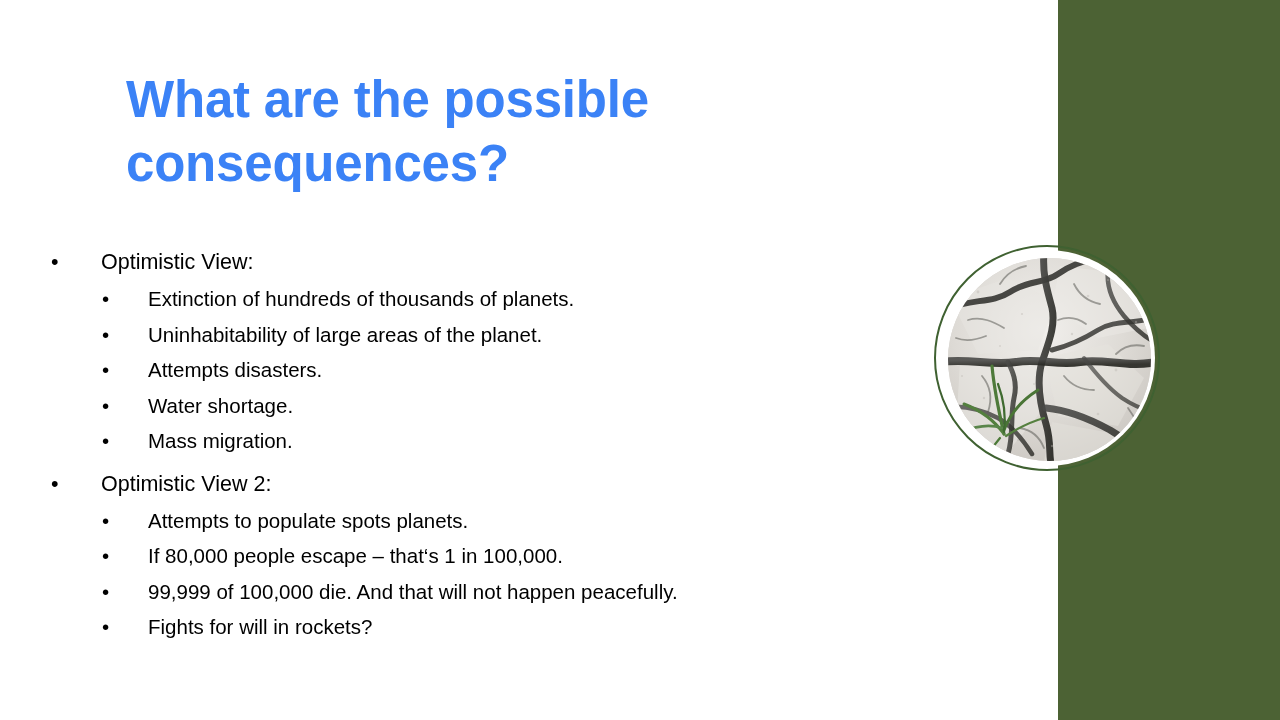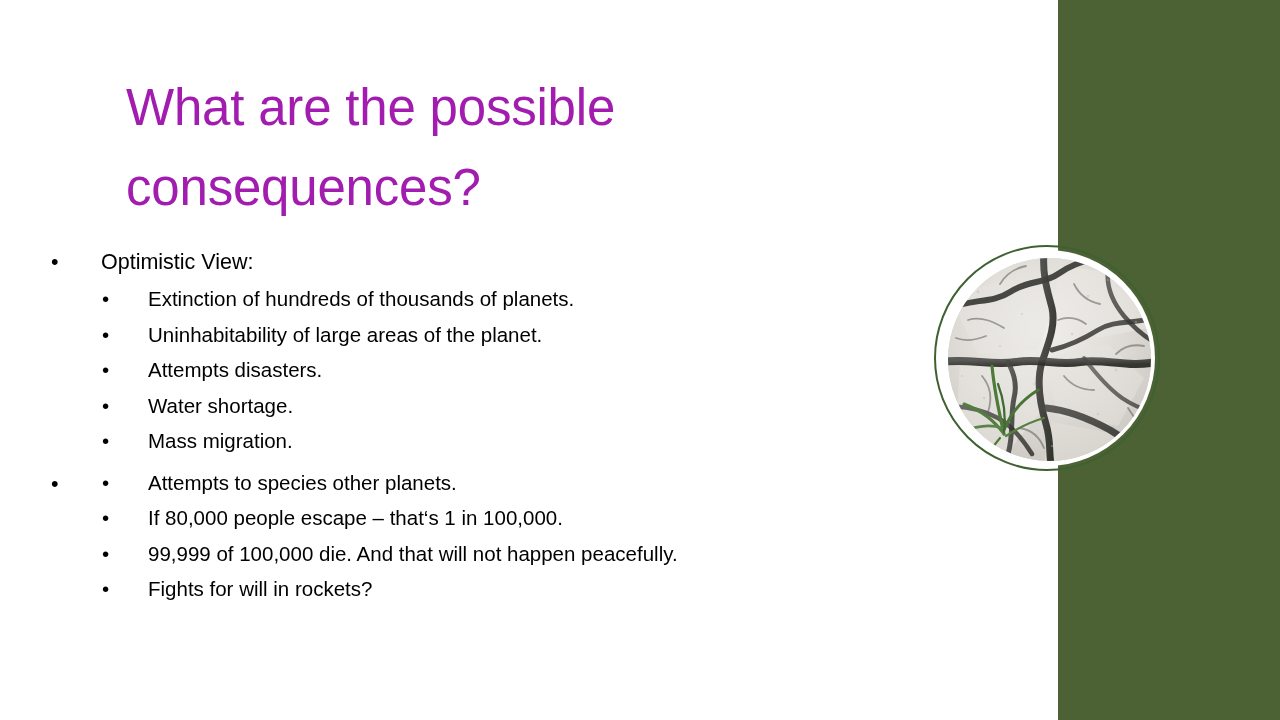--- a/index.html
+++ b/index.html
@@ -27,23 +27,23 @@
     background: #4c6234;
   }
 
   
   #title {
     position: absolute;
     left: 126px;
     top: 68px;
     width: 780px;
     font-size: 51px;
-    line-height: 80px;
-    font-weight: 400;
-    color: #a21caf;
+    line-height: 64px;
+    font-weight: 700;
+    color: #3b82f6;
     letter-spacing: -0.2px;
     white-space: pre-line;
   }
 
   
   #body {
     position: absolute;
     left: 46px;
     top: 243px;
     width: 880px;
@@ -167,24 +167,25 @@
         <span class="dot">•</span>
         <span class="txt">Mass migration.</span>
       </div>
     </div>
 
     <div class="grp-gap"></div>
 
     <div class="grp">
       <div class="lvl1">
         <span class="dot">•</span>
-      </div>
-      <div class="lvl2">
-        <span class="dot">•</span>
-        <span class="txt">Attempts to species other planets.</span>
+        <span class="txt">Optimistic View 2:</span>
+      </div>
+      <div class="lvl2">
+        <span class="dot">•</span>
+        <span class="txt">Attempts to populate spots planets.</span>
       </div>
       <div class="lvl2">
         <span class="dot">•</span>
         <span class="txt">If 80,000 people escape – that‘s 1 in 100,000.</span>
       </div>
       <div class="lvl2">
         <span class="dot">•</span>
         <span class="txt">99,999 of 100,000 die. And that will not happen peacefully.</span>
       </div>
       <div class="lvl2">

